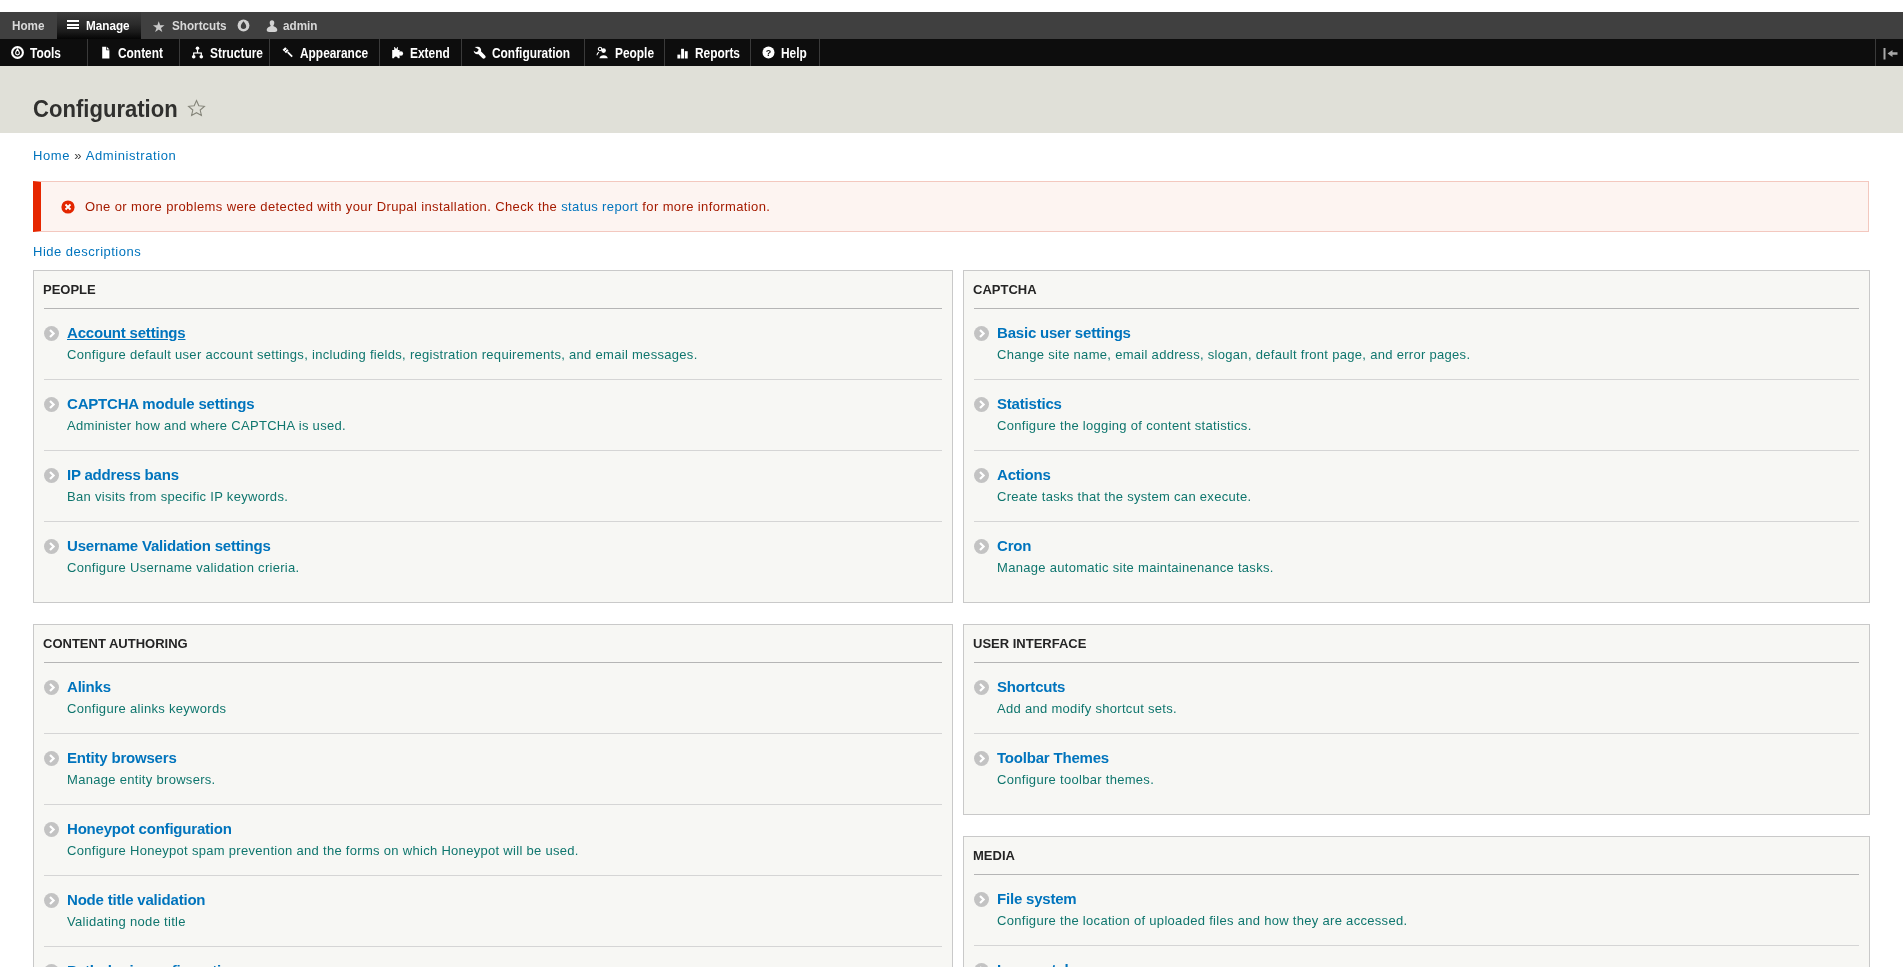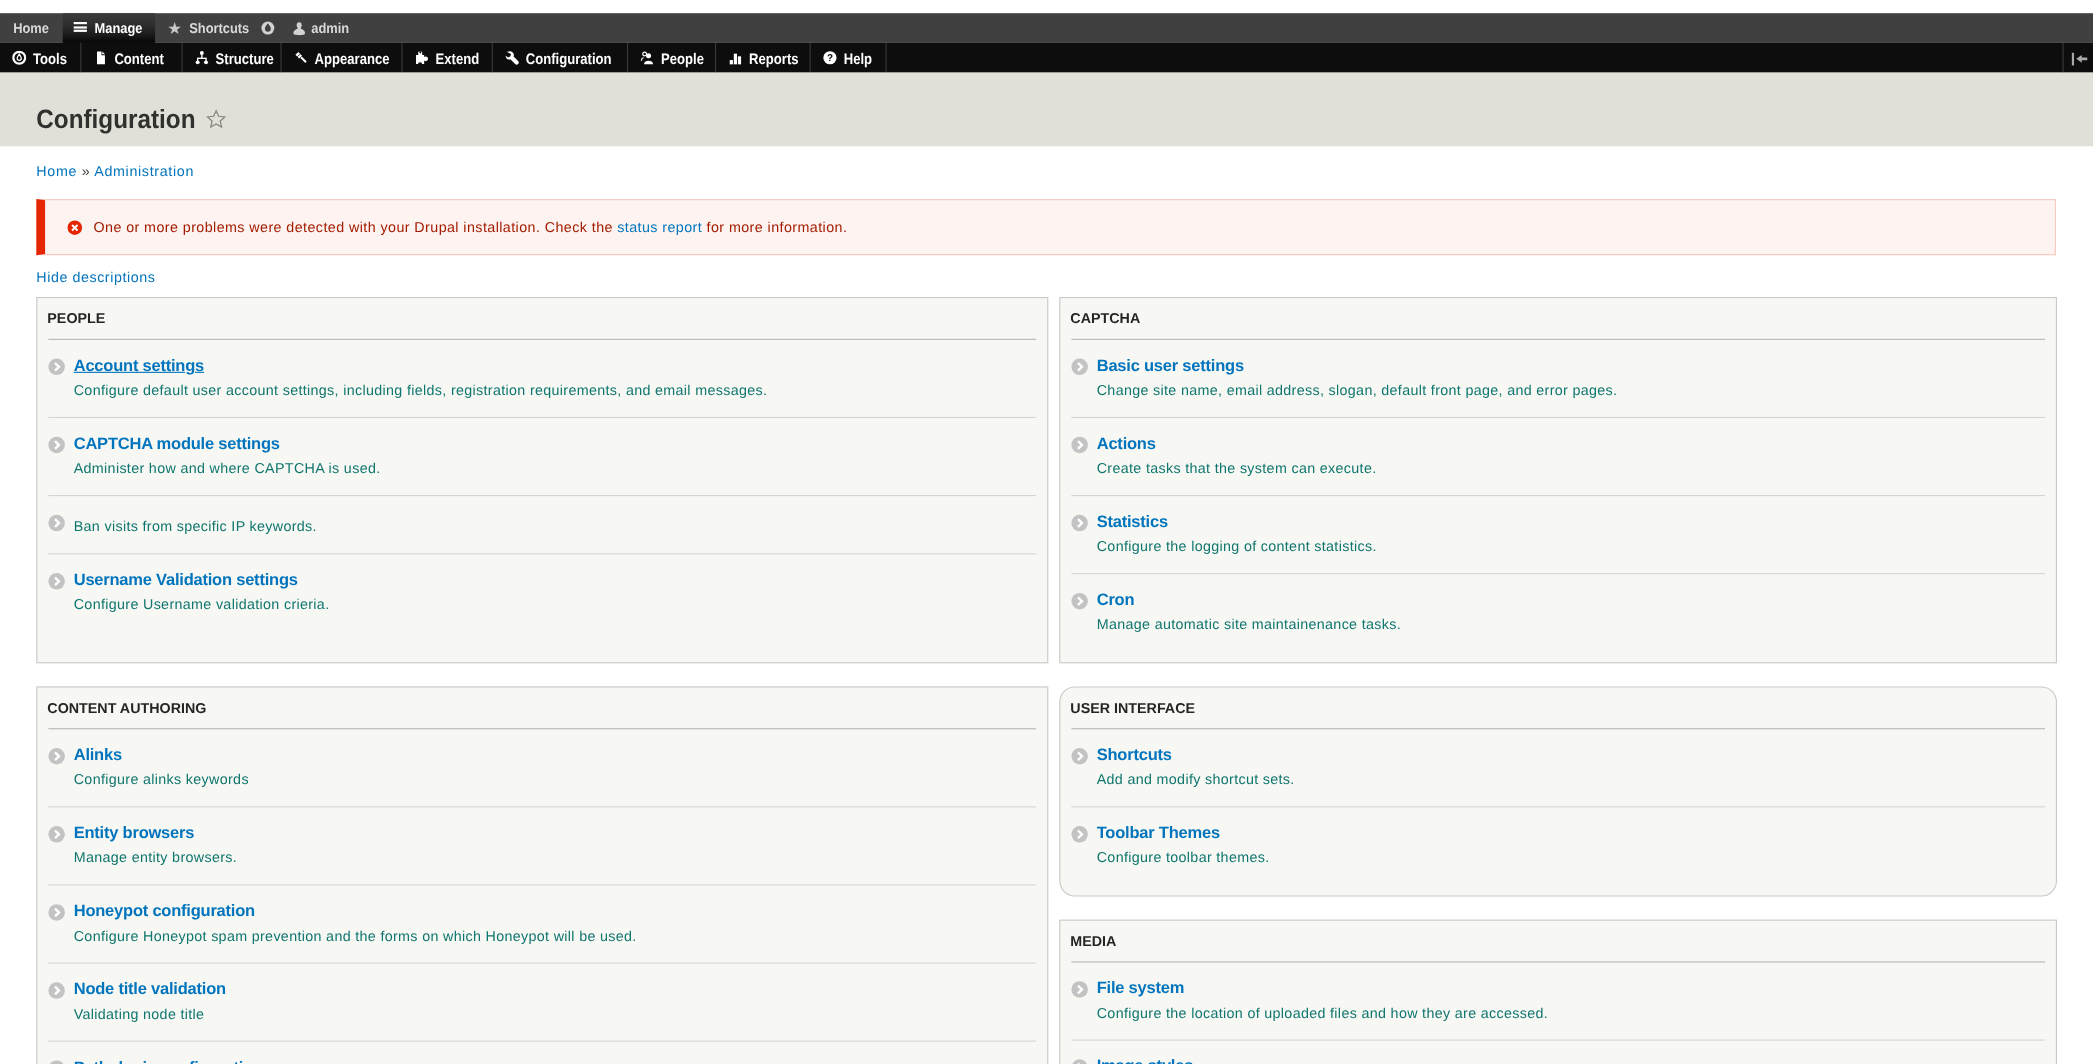--- a/index.html
+++ b/index.html
@@ -86,21 +86,21 @@
         <path d="M6.5 2.2 C4.8 4.5 3.8 5.7 3.8 7.2 a2.7 2.7 0 0 0 5.4 0 C9.2 5.7 8.2 4.5 6.5 2.2 Z" fill="#404040"></path>
       </svg>
   <svg class="r1person" width="14" height="14" viewBox="0 0 14 14">
         <path d="M7 1.2 c1.5 0 2.3 1 2.3 2.5 c0 1 -0.4 2.1 -1 2.7 l0.3 0.8 c1.6 0.6 2.9 1.5 3.4 2.6 c0.4 0.9 0.5 2 -0.4 2.6 c-1.2 0.8 -8 0.8 -9.2 0 c-0.9 -0.6 -0.8 -1.7 -0.4 -2.6 c0.5 -1.1 1.8 -2 3.4 -2.6 l0.3 -0.8 c-0.6 -0.6 -1 -1.7 -1 -2.7 c0 -1.5 0.8 -2.5 2.3 -2.5 Z" fill="#d2d2d2"></path>
       </svg>
   <div class="lbl" style="left:283px"><span>admin</span></div>
 </div>
 
 <div id="row2">
   <ul>
-    <li style="width:74px">
+    <li style="width:88px">
       <svg width="13" height="13" viewBox="0 0 13 13">
             <circle cx="6.5" cy="6.5" r="5.4" fill="none" stroke="#fff" stroke-width="2.1"></circle>
             <path d="M6.5 3.1 C5.3 4.8 4.6 5.8 4.6 7 a1.9 1.9 0 0 0 3.8 0 C8.4 5.8 7.7 4.8 6.5 3.1 Z" fill="none" stroke="#fff" stroke-width="1.2"></path>
           </svg>
       <span class="t">Tools</span>
         </li>
     <li style="width:92px">
       <svg width="13" height="13" viewBox="0 0 13 13">
             <path d="M3.2 0.8 h4.1 v3.4 h3.1 v8.2 h-7.2 z" fill="#fff"></path>
             <path d="M8 0.9 l2.5 2.5 h-2.5 z" fill="#fff"></path>
@@ -216,20 +216,21 @@
           </span>
       <a class="tl" href="#">CAPTCHA module settings</a>
       <div class="ds">Administer how and where CAPTCHA is used.</div>
         </li>
     <li>
           <span class="ico">
             <svg width="15" height="15" viewBox="0 0 15 15">
               <path d="M6 4 L9.6 7.5 L6 11" fill="none" stroke="#fff" stroke-width="2.2"></path>
             </svg>
           </span>
+      <a class="tl" href="#">IP address bans</a>
       <div class="ds">Ban visits from specific IP keywords.</div>
         </li>
     <li>
           <span class="ico">
             <svg width="15" height="15" viewBox="0 0 15 15">
               <path d="M6 4 L9.6 7.5 L6 11" fill="none" stroke="#fff" stroke-width="2.2"></path>
             </svg>
           </span>
       <a class="tl" href="#">Username Validation settings</a>
       <div class="ds">Configure Username validation crieria.</div>
@@ -249,38 +250,38 @@
           </span>
       <a class="tl" href="#">Basic user settings</a>
       <div class="ds">Change site name, email address, slogan, default front page, and error pages.</div>
         </li>
     <li>
           <span class="ico">
             <svg width="15" height="15" viewBox="0 0 15 15">
               <path d="M6 4 L9.6 7.5 L6 11" fill="none" stroke="#fff" stroke-width="2.2"></path>
             </svg>
           </span>
+      <a class="tl" href="#">Statistics</a>
+      <div class="ds">Configure the logging of content statistics.</div>
+        </li>
+    <li>
+          <span class="ico">
+            <svg width="15" height="15" viewBox="0 0 15 15">
+              <path d="M6 4 L9.6 7.5 L6 11" fill="none" stroke="#fff" stroke-width="2.2"></path>
+            </svg>
+          </span>
       <a class="tl" href="#">Actions</a>
       <div class="ds">Create tasks that the system can execute.</div>
         </li>
     <li>
           <span class="ico">
             <svg width="15" height="15" viewBox="0 0 15 15">
               <path d="M6 4 L9.6 7.5 L6 11" fill="none" stroke="#fff" stroke-width="2.2"></path>
             </svg>
           </span>
-      <a class="tl" href="#">Statistics</a>
-      <div class="ds">Configure the logging of content statistics.</div>
-        </li>
-    <li>
-          <span class="ico">
-            <svg width="15" height="15" viewBox="0 0 15 15">
-              <path d="M6 4 L9.6 7.5 L6 11" fill="none" stroke="#fff" stroke-width="2.2"></path>
-            </svg>
-          </span>
       <a class="tl" href="#">Cron</a>
       <div class="ds">Manage automatic site maintainenance tasks.</div>
         </li>
   </ul>
 </div>
 
 <div class="panel" style="left:33px; top:612px; width:920px; height:420px;">
   <h3>CONTENT AUTHORING</h3>
       <div class="hl"></div>
   <ul>
@@ -324,21 +325,21 @@
           <span class="ico">
             <svg width="15" height="15" viewBox="0 0 15 15">
               <path d="M6 4 L9.6 7.5 L6 11" fill="none" stroke="#fff" stroke-width="2.2"></path>
             </svg>
           </span>
       <a class="tl" href="#">Pathologic configuration</a>
       </li>
   </ul>
 </div>
 
-<div class="panel" style="left:963px; top:612px; width:907px; height:191px;border-radius:14px;">
+<div class="panel" style="left:963px; top:612px; width:907px; height:191px;">
   <h3>USER INTERFACE</h3>
       <div class="hl"></div>
   <ul>
     <li>
           <span class="ico">
             <svg width="15" height="15" viewBox="0 0 15 15">
               <path d="M6 4 L9.6 7.5 L6 11" fill="none" stroke="#fff" stroke-width="2.2"></path>
             </svg>
           </span>
       <a class="tl" href="#">Shortcuts</a>

